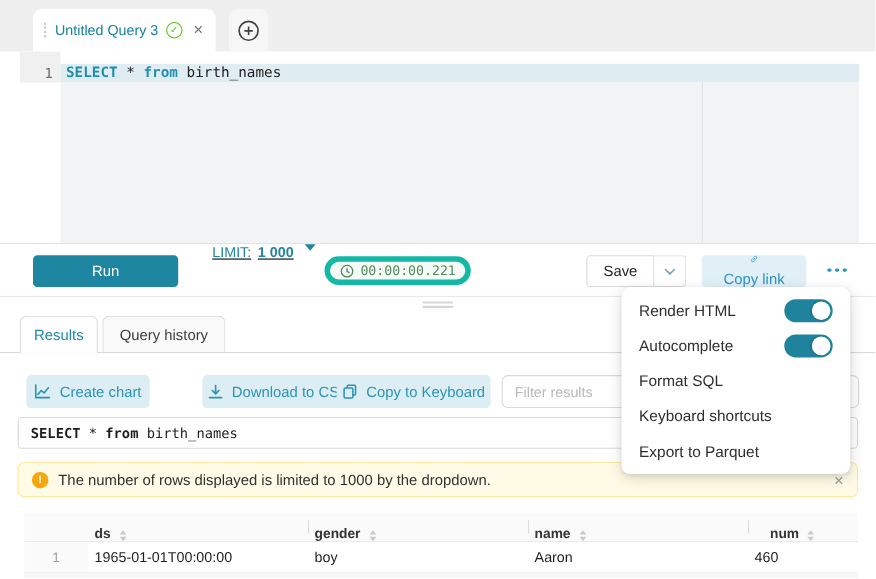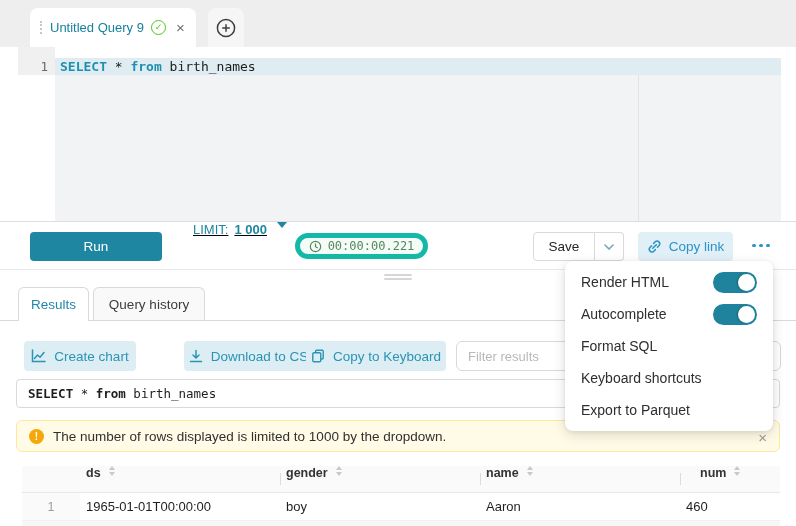--- a/index.html
+++ b/index.html
@@ -44,21 +44,21 @@
   .timer { position:absolute; left:295px; top:11px; width:133px; height:26px; background:#f5fbf6;
            border:5px solid #14b8a6; border-radius:13px; display:flex; align-items:center; justify-content:center; gap:6px; }
   .timer-text { font-family:"DejaVu Sans Mono", monospace; font-size:12px; color:#53895d; }
   .save-group { position:absolute; left:533px; top:10px; height:29px; display:flex; }
   .save-main { width:62px; height:29px; background:#fff; border:1px solid #d9d9d9; border-radius:4px 0 0 4px;
                font-size:13.5px; color:#262626; font-family:inherit; cursor:pointer; }
   .save-caret { width:29px; height:29px; background:#fff; border:1px solid #d9d9d9; border-left:none;
                 border-radius:0 4px 4px 0; display:flex; align-items:center; justify-content:center; cursor:pointer; }
   .copylink-btn { position:absolute; left:638px; top:10px; width:95px; height:29px; background:#e0f0f6; border:none;
                   border-radius:4px; display:flex; align-items:center; justify-content:center; gap:7px;
-                  color:#2b93c8; font-size:13.5px; font-family:inherit; cursor:pointer; }
+                  color:#2b93c8; font-size:13.5px; font-family:inherit; cursor:pointer;flex-direction:column; }
   .more-btn { position:absolute; left:747px; top:0; height:47px; width:28px; display:flex; align-items:center;
               justify-content:center; gap:3.5px; cursor:pointer; }
   .more-btn i { width:3.5px; height:3.5px; border-radius:50%; background:#2b93c8; }
 
   
   .split-handle { left:384px; top:274px; width:28px; cursor:row-resize; }
   .split-handle div { height:2px; background:#d6d6d6; border-radius:1px; margin-bottom:2px; }
 
   
   .baseline { left:0; top:320px; width:796px; height:1px; background:#d9d9d9; z-index:1; }
@@ -90,21 +90,21 @@
             border-radius:6px; display:flex; align-items:center; padding:0 12px; gap:9px; }
   .warn-icon { width:15px; height:15px; border-radius:50%; background:#f6a70b; color:#fff; font-size:10px;
                font-weight:bold; display:flex; align-items:center; justify-content:center; flex:none; }
   .banner-text { font-size:13.5px; color:#303030; }
   .banner-close { position:absolute; right:12px; top:0; height:32px; display:flex; align-items:center;
                   color:#9b9b9b; font-size:15px; cursor:pointer; }
 
   
   .rtable { left:22px; top:466px; width:758px; }
   .thead { display:flex; height:27px; background:#fafafa; border-bottom:1px solid #e8e8e8; }
-  .th { display:flex; align-items:flex-start; font-size:12.5px; font-weight:bold; color:#333; padding-left:6px; position:relative; }
+  .th { display:flex; align-items:flex-end; font-size:12.5px; font-weight:bold; color:#333; padding-left:6px; position:relative; }
   .th.tick::before { content:""; position:absolute; left:0; top:7px; width:1px; height:12px; background:#dcdcdc; }
   .c-idx { width:58px; } .c-ds { width:200px; } .c-gender { width:200px; } .c-name { width:200px; } .c-num { width:100px;padding-left:20px; }
   .sorter { display:flex; flex-direction:column; gap:2px; margin-left:8px; cursor:pointer; }
   .tri-up { width:0; height:0; border-left:3.5px solid transparent; border-right:3.5px solid transparent;
             border-bottom:4px solid #c9c9c9; }
   .tri-down { width:0; height:0; border-left:3.5px solid transparent; border-right:3.5px solid transparent;
               border-top:4px solid #c9c9c9; }
   .trow { display:flex; height:28px; border-bottom:1px solid #f0f0f0; background:#fff; }
   .td { display:flex; align-items:center; font-size:13px; color:#1f1f1f; padding-left:6px; }
   .td.idx { background:#fafafa; color:#9e9e9e; font-size:12.5px; justify-content:center; padding-left:0; }
@@ -120,21 +120,21 @@
                   box-shadow:-1px 0 2px rgba(0,0,0,0.25); }
 
   svg { display:block; }
 </style>
 </head>
 <body>
 
 <div class="abs tabbar">
   <div class="abs query-tab">
     <span class="drag-dots"></span>
-    <span class="tab-title">Untitled Query 9</span>
+    <span class="tab-title">Untitled Query 3</span>
     <span class="check-badge">✓</span>
     <span class="tab-close">×</span>
   </div>
   <div class="abs add-tab">
     <svg width="20" height="20" viewBox="0 0 20 20">
       <circle cx="10" cy="10" r="8.6" fill="none" stroke="#3f3f3f" stroke-width="1.5"></circle>
       <path d="M10 6.2 V13.8 M6.2 10 H13.8" stroke="#3f3f3f" stroke-width="1.5"></path>
     </svg>
   </div>
 </div>

